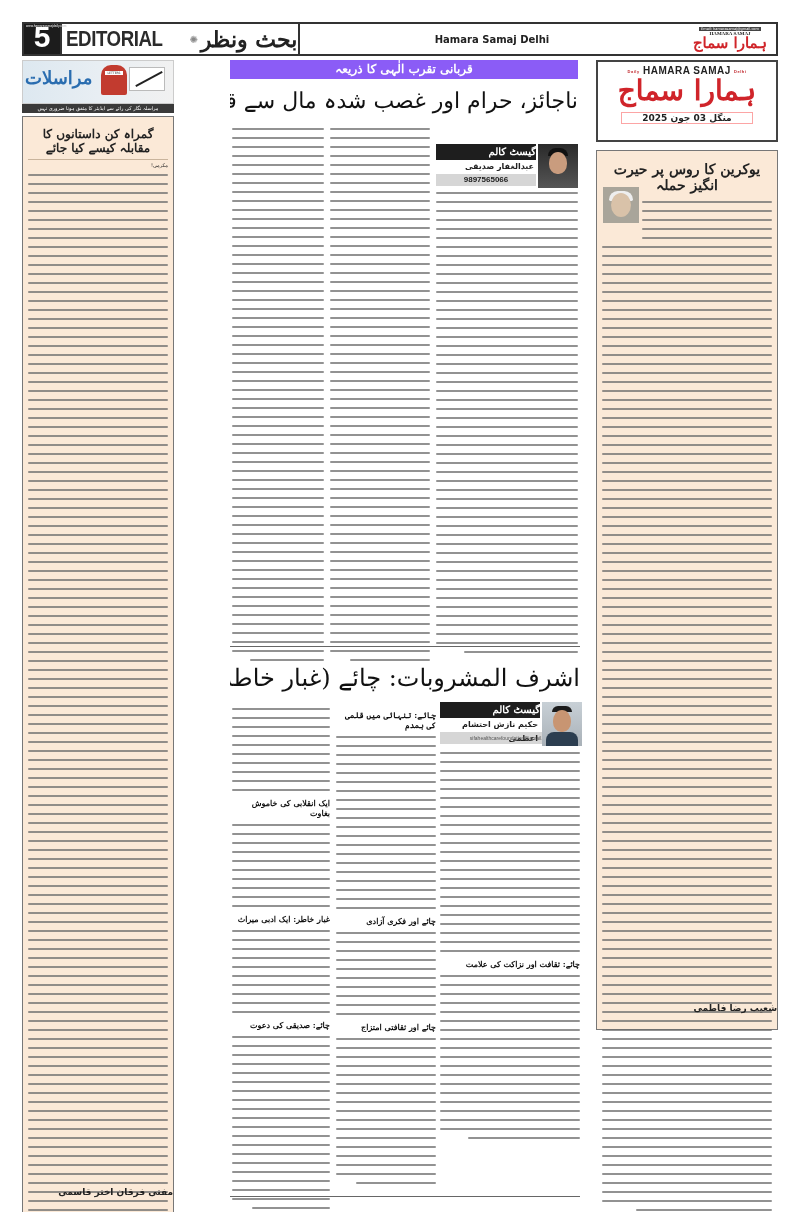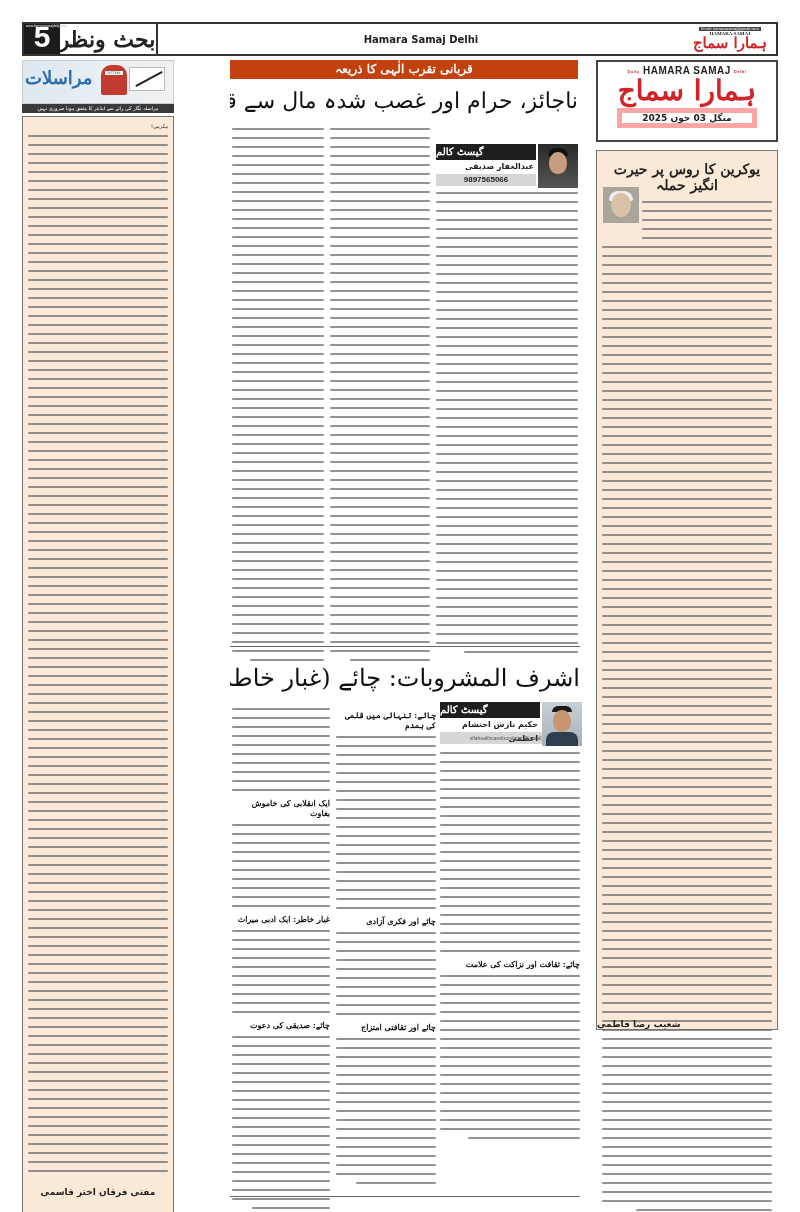--- a/index.html
+++ b/index.html
@@ -28,34 +28,34 @@
   .letters-banner { height: 44px; background: linear-gradient(90deg,#dde8f0,#e8eef3 50%,#f1f1f1); position: relative; border: 1px solid #ccc; }
   .lb-title { position: absolute; left: 2px; top: 6px; font: bold 18px "DejaVu Serif", serif; color: #2a6db0; }
   .lb-box { position: absolute; left: 78px; top: 4px; width: 26px; height: 30px; background: #c23b2f; border-radius: 10px 10px 2px 2px; }
   .lb-box .slot { position: absolute; left: 4px; top: 6px; width: 18px; height: 4px; background: #fff; font-size: 3px; color:#333; text-align:center; }
   .lb-env { position: absolute; right: 8px; top: 6px; width: 36px; height: 24px; background: #fff; border: 1px solid #bbb; }
   .lb-env::after { content: ""; position: absolute; left: 4px; top: 10px; width: 30px; height: 2px; background: #222; transform: rotate(-28deg); }
   .lb-caption { height: 9px; background: #3a3a3a; color: #fff; font-size: 5px; text-align: center; line-height: 9px; white-space: nowrap; overflow: hidden; direction: rtl; }
   .left-box { margin-top: 3px; border: 1px solid #777; background: #fbe9d7; padding: 4px 5px; height: 1098px; position: relative; }
   .lb-headline { font: bold 12px "DejaVu Serif", serif; text-align: center; direction: rtl; padding: 6px 0 4px; border-bottom: 1px solid #c9b49c; }
   .lb-sub { font-size: 5px; direction: rtl; text-align: right; margin-top: 2px; }
-  .byline { position: absolute; bottom: 16px; left: 0; right: 0; text-align: center; font: bold 9px "DejaVu Sans", sans-serif; direction: rtl; }
+  .byline { position: absolute; bottom: 16px; left: 0; right: 0; font: bold 9px "DejaVu Sans", sans-serif; direction: rtl; }
 
   
   .txt { direction: rtl; }
   .ln { height: 2px; background: #6e6e6e; margin: 0 0 7px 0; border-radius: 1px; opacity: .75; }
   .ln.s { margin-left: 20%; }
 
   
-  .kicker { position: absolute; left: 230px; top: 60px; width: 348px; height: 19px; background: #c2410c; color: #fff; font: bold 12px "DejaVu Serif", serif; text-align: center; line-height: 19px; direction: rtl; }
+  .kicker { position: absolute; left: 230px; top: 60px; width: 348px; height: 19px; background: #8b5cf6; color: #fff; font: bold 12px "DejaVu Serif", serif; text-align: center; line-height: 19px; direction: rtl; }
   .main-head { position: absolute; left: 230px; top: 82px; width: 348px; height: 38px; font: 22px "DejaVu Serif", serif; text-align: center; direction: rtl; line-height: 38px; white-space: nowrap; overflow: hidden; color: #111; }
 
   .col { position: absolute; }
   .guest-card { position: absolute; width: 142px; background: #fff; }
-  .gc-head { height: 16px; background: #1e1e1e; color: #fff; font: bold 10px "DejaVu Serif", serif; text-align: left; line-height: 16px; direction: rtl; }
+  .gc-head { height: 16px; background: #1e1e1e; color: #fff; font: bold 10px "DejaVu Serif", serif; text-align: right; line-height: 16px; direction: rtl; }
   .gc-name { height: 14px; font: bold 8px "DejaVu Sans", sans-serif; text-align: right; direction: rtl; padding-right: 2px; line-height: 14px; }
   .gc-contact { height: 12px; background: #d6d6d6; font: bold 8px "Liberation Sans", sans-serif; text-align: center; line-height: 12px; color: #222; }
   .gc-contact.email { font-size: 5px; font-weight: normal; color: #555; }
   .gc-photo { position: absolute; right: 0; top: 0; width: 40px; height: 44px; background: linear-gradient(#2a2a2a,#555); }
   .gc-photo .face { position: absolute; left: 11px; top: 8px; width: 18px; height: 22px; background: #c99c7e; border-radius: 50% 50% 45% 45%; }
   .gc-photo .cap { position: absolute; left: 10px; top: 4px; width: 20px; height: 8px; background: #111; border-radius: 10px 10px 0 0; }
   .gc-photo.light { background: linear-gradient(#c8d0d6,#a9b1b8); }
   .gc-photo.light .face { background: #c89572; }
   .gc-photo.light .cap { background: #1b1b1b; height: 6px; }
   .gc-photo.light .suit { position:absolute; left:4px; bottom:0; width:32px; height:14px; background:#2c3e50; border-radius: 8px 8px 0 0; }
@@ -63,55 +63,60 @@
   .sub-head { font: bold 8px "DejaVu Serif", serif; direction: rtl; text-align: right; margin: 2px 0 6px; color: #111; }
 
   .second-head { position: absolute; left: 230px; top: 656px; width: 350px; height: 44px; font: 24px "DejaVu Serif", serif; direction: rtl; text-align: right; line-height: 44px; white-space: nowrap; overflow: hidden; color: #111; }
 
   
   .right-col { position: absolute; left: 596px; top: 60px; width: 182px; }
   .logo-box { height: 82px; border: 2px solid #444; background: #fff; padding: 3px; text-align: center; }
   .lg-en { font: bold 10px "Liberation Sans", sans-serif; letter-spacing: .5px; color: #222; }
   .lg-en small { color: #c0262c; font-size: 4px; vertical-align: middle; }
   .lg-ur { font: bold 28px "DejaVu Serif", serif; color: #d0242a; line-height: 30px; direction: rtl; }
-  .lg-date { display: inline-block; border: 5px solid #fca5a5; padding: 0 20px; font: bold 9px "DejaVu Sans", sans-serif; direction: rtl; }
+  .lg-date { display: inline-block; border: 1px solid #fca5a5; padding: 0 20px; font: bold 9px "DejaVu Sans", sans-serif; direction: rtl; }
   .right-box { margin-top: 8px; border: 1px solid #777; background: #fbe9d7; height: 880px; position: relative; padding: 4px 5px; }
   .rb-head { font: bold 14px "DejaVu Serif", serif; direction: rtl; text-align: center; padding: 6px 0 4px; }
   .rb-photo { position: absolute; left: 6px; top: 36px; width: 36px; height: 36px; background: #a9a59a; overflow: hidden; }
   .rb-photo .face { position: absolute; left: 8px; top: 6px; width: 20px; height: 24px; background: #d9c2a9; border-radius: 50%; }
   .rb-photo .hair { position: absolute; left: 6px; top: 4px; width: 24px; height: 10px; background: #eee; border-radius: 12px 12px 2px 2px; }
-  .rb-byline { position: absolute; bottom: 0; left: 0; right: 0; text-align: left; font: bold 9px "DejaVu Sans", sans-serif; direction: rtl; }
+  .rb-byline { position: absolute; bottom: 16px; left: 0; right: 0; text-align: right; font: bold 9px "DejaVu Sans", sans-serif; direction: rtl; }
 </style>
 </head>
 <body>
 
 <div class="masthead">
   <div class="mh-num">
     <span class="mh-url">www.hamarasamajdaily.com</span>
     <span>5</span>
+  </div>
+  <div class="mh-editorial">
+    <span class="en">EDITORIAL</span>
+    <span class="mh-star">✺</span>
   </div>
   <div class="mh-bahs">بحث ونظر</div>
   <div class="mh-city">Hamara Samaj Delhi</div>
   <div class="mh-logo">
     <span class="email">Email: hamarasamaj@gmail.com</span>
     <span class="small-en">HAMARA SAMAJ</span>
     <span class="ur">ہمارا سماج</span>
   </div>
 </div>
 
 <div class="left-col">
   <div class="letters-banner">
     <span class="lb-title">مراسلات</span>
     <div class="lb-box">
       <div class="slot">LETTERS</div>
     </div>
     <div class="lb-env"></div>
   </div>
   <div class="lb-caption">مراسلہ نگار کی رائے سے ایڈیٹر کا متفق ہونا ضروری نہیں</div>
   <div class="left-box">
+    <div class="lb-headline">گمراہ کن داستانوں کا مقابلہ کیسے کیا جائے</div>
     <div class="lb-sub">مکرمی!</div>
     <div class="txt" style="margin-top:6px">
       <div class="ln"></div>
         <div class="ln"></div>
         <div class="ln"></div>
         <div class="ln"></div>
         <div class="ln"></div>
         <div class="ln"></div>
         <div class="ln"></div>
         <div class="ln"></div>

